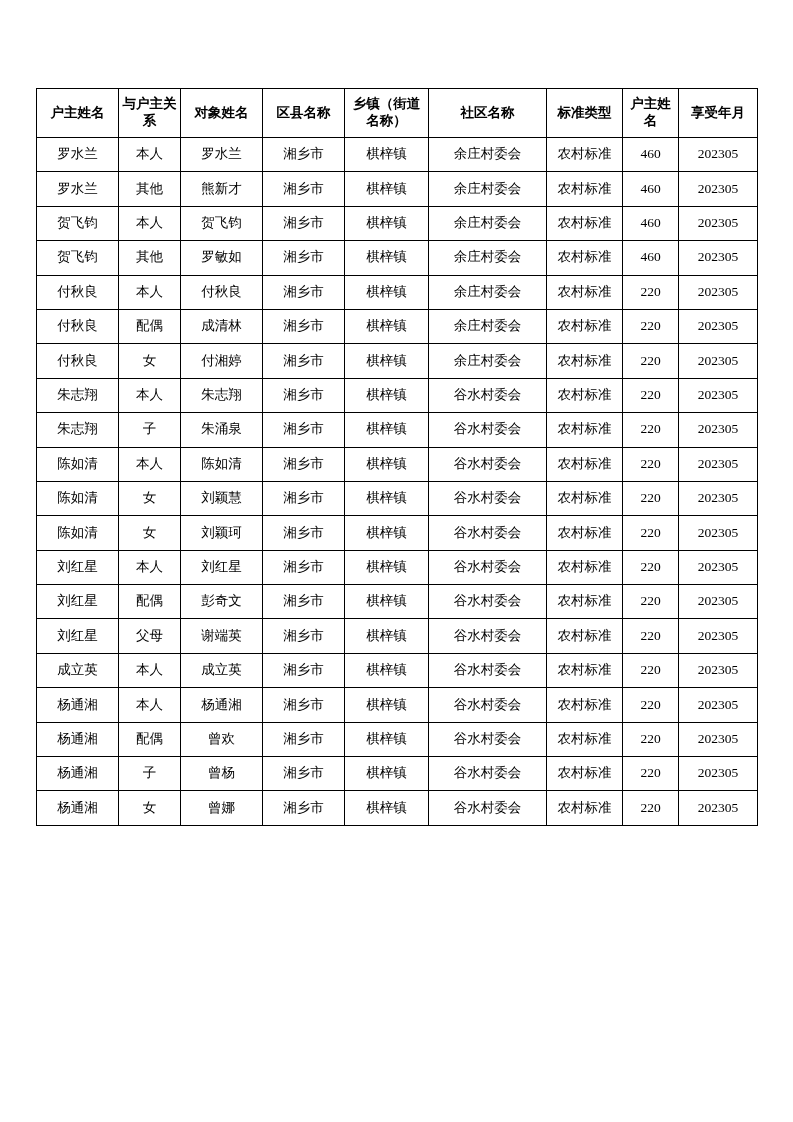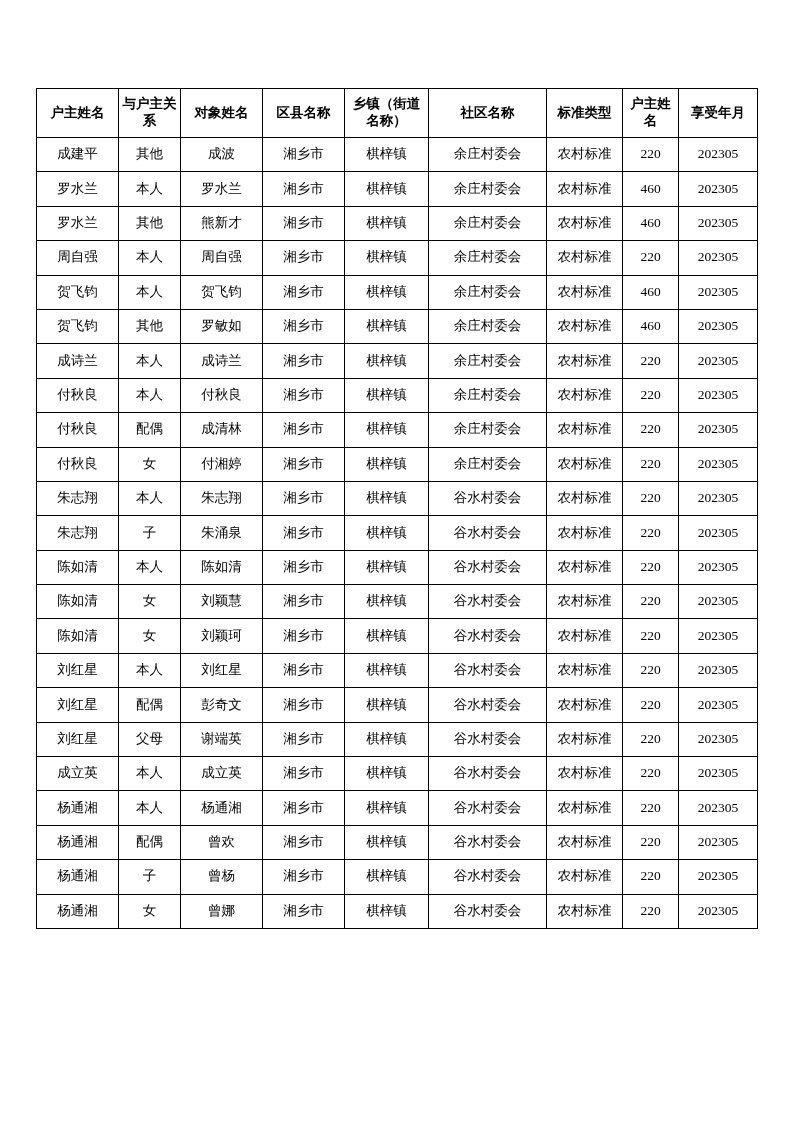--- a/index.html
+++ b/index.html
@@ -78,31 +78,20 @@
           <th>区县名称</th>
           <th>乡镇（街道名称）</th>
           <th>社区名称</th>
           <th>标准类型</th>
           <th>户主姓名</th>
           <th>享受年月</th>
         </tr>
     </thead>
     <tbody>
         <tr>
-          <td>成建平</td>
-          <td>其他</td>
-          <td>成波</td>
-          <td>湘乡市</td>
-          <td>棋梓镇</td>
-          <td>余庄村委会</td>
-          <td>农村标准</td>
-          <td>220</td>
-          <td>202305</td>
-        </tr>
-        <tr>
           <td>罗水兰</td>
           <td>本人</td>
           <td>罗水兰</td>
           <td>湘乡市</td>
           <td>棋梓镇</td>
           <td>余庄村委会</td>
           <td>农村标准</td>
           <td>460</td>
           <td>202305</td>
         </tr>
@@ -111,61 +100,39 @@
           <td>其他</td>
           <td>熊新才</td>
           <td>湘乡市</td>
           <td>棋梓镇</td>
           <td>余庄村委会</td>
           <td>农村标准</td>
           <td>460</td>
           <td>202305</td>
         </tr>
         <tr>
-          <td>周自强</td>
-          <td>本人</td>
-          <td>周自强</td>
-          <td>湘乡市</td>
-          <td>棋梓镇</td>
-          <td>余庄村委会</td>
-          <td>农村标准</td>
-          <td>220</td>
-          <td>202305</td>
-        </tr>
-        <tr>
           <td>贺飞钧</td>
           <td>本人</td>
           <td>贺飞钧</td>
           <td>湘乡市</td>
           <td>棋梓镇</td>
           <td>余庄村委会</td>
           <td>农村标准</td>
           <td>460</td>
           <td>202305</td>
         </tr>
         <tr>
           <td>贺飞钧</td>
           <td>其他</td>
           <td>罗敏如</td>
           <td>湘乡市</td>
           <td>棋梓镇</td>
           <td>余庄村委会</td>
           <td>农村标准</td>
           <td>460</td>
-          <td>202305</td>
-        </tr>
-        <tr>
-          <td>成诗兰</td>
-          <td>本人</td>
-          <td>成诗兰</td>
-          <td>湘乡市</td>
-          <td>棋梓镇</td>
-          <td>余庄村委会</td>
-          <td>农村标准</td>
-          <td>220</td>
           <td>202305</td>
         </tr>
         <tr>
           <td>付秋良</td>
           <td>本人</td>
           <td>付秋良</td>
           <td>湘乡市</td>
           <td>棋梓镇</td>
           <td>余庄村委会</td>
           <td>农村标准</td>

